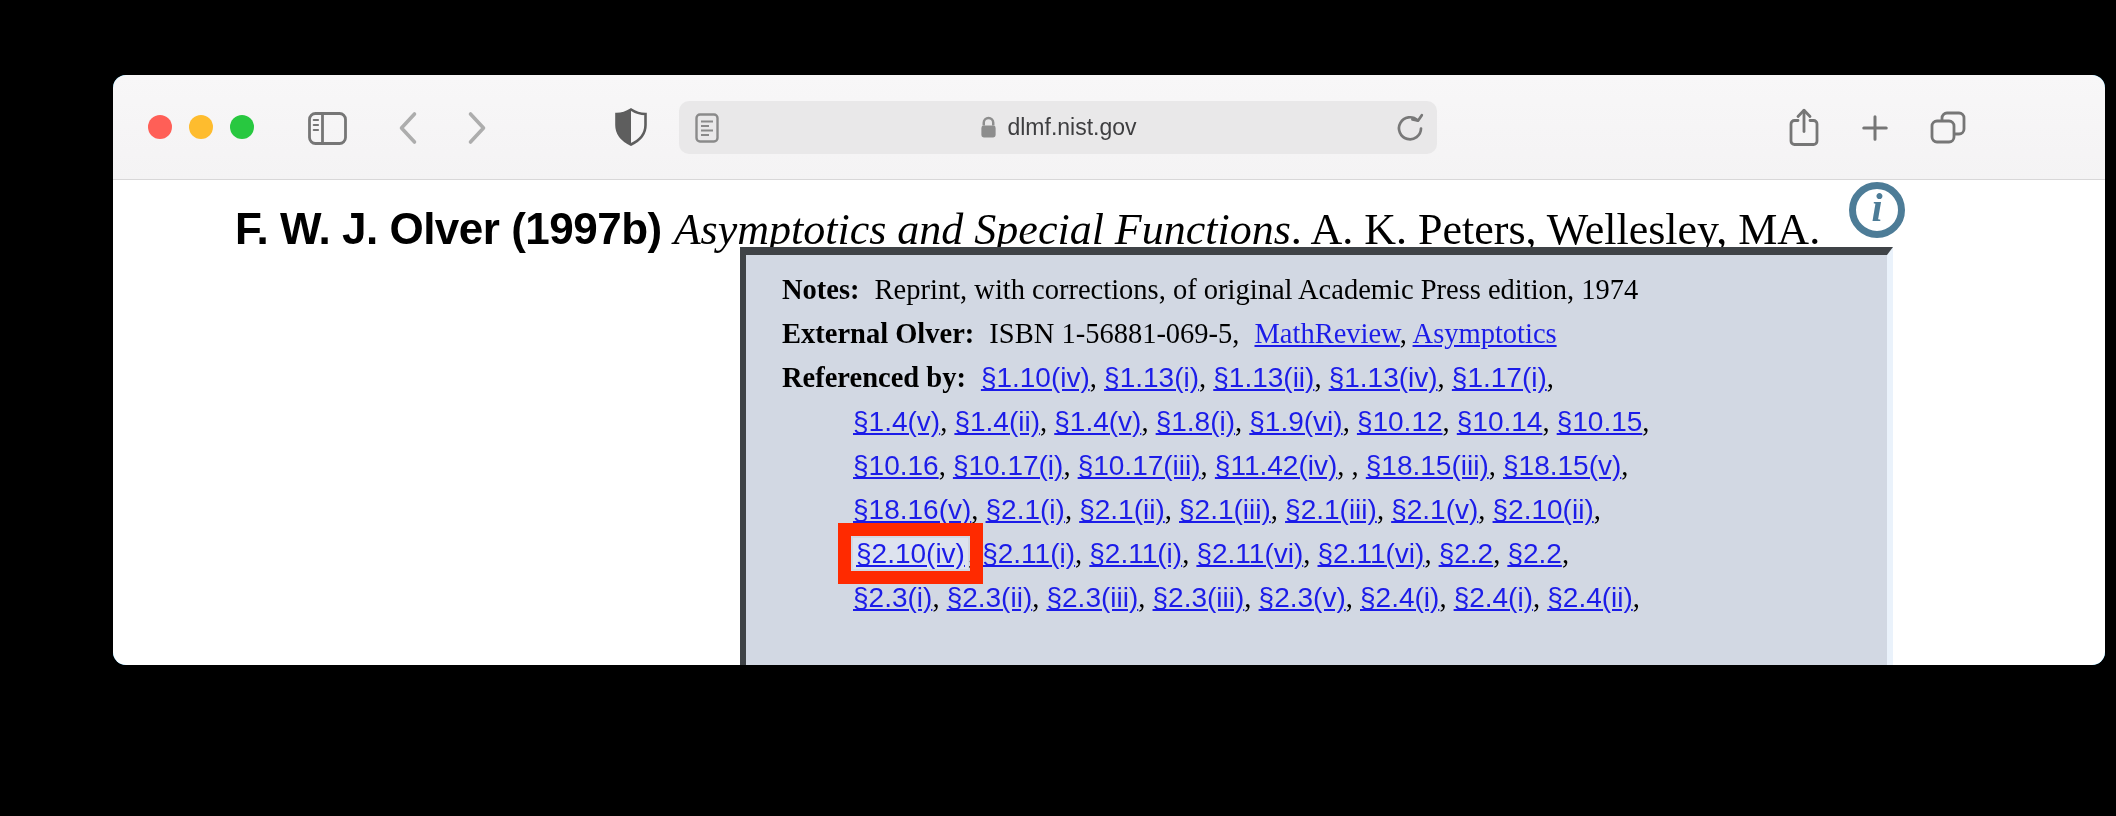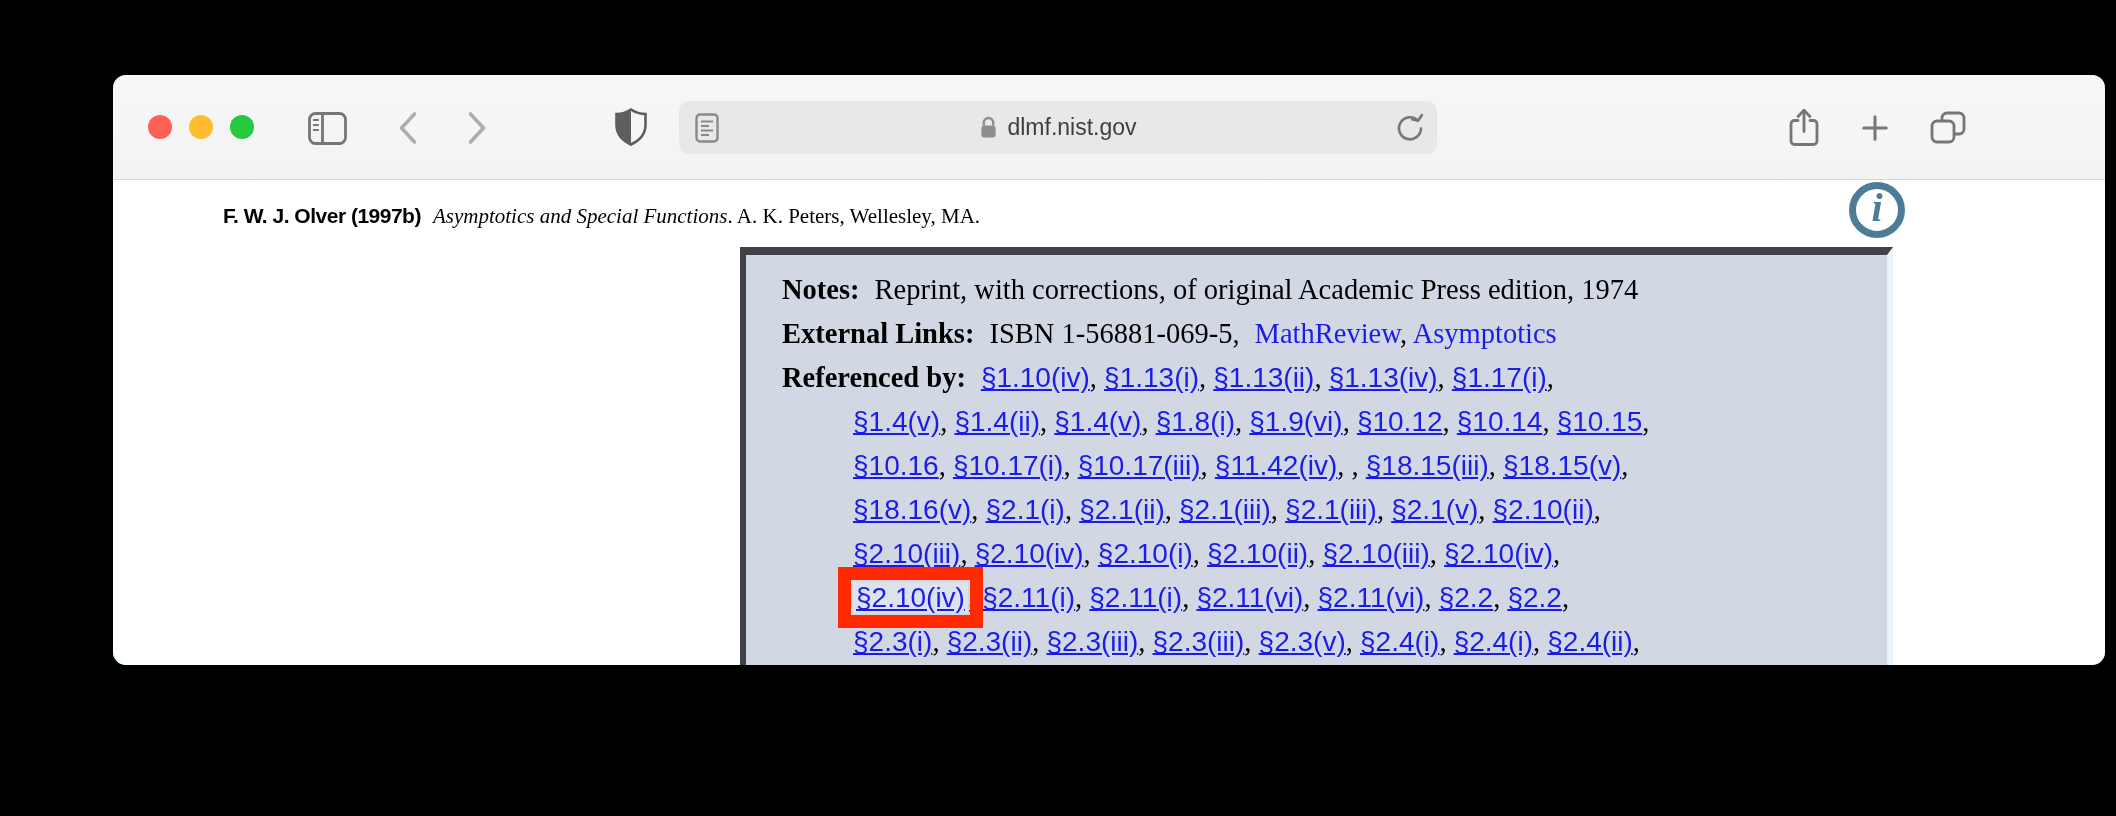--- a/index.html
+++ b/index.html
@@ -22,22 +22,22 @@
   .tl-yellow{left:76px;background:var(--tl-yellow);}
   .tl-green{left:117px;background:var(--tl-green);}
   .tbicon{position:absolute;display:block;}
   .urlbar{position:absolute;left:566px;top:26px;width:758px;height:53px;
           background:#e9e8e9;border-radius:10px;}
   .urlcenter{position:absolute;left:0;right:0;top:0;bottom:0;display:flex;
              align-items:center;justify-content:center;gap:9px;
              font-family:"Liberation Sans",sans-serif;font-size:23px;color:#3e3e40;}
   
   .content{position:relative;height:485px;background:#fff;}
-  .heading{position:absolute;left:110px;top:24px;white-space:nowrap;
-           font-size:21px;color:#000;line-height:1.15;}
+  .heading{position:absolute;left:122px;top:24px;white-space:nowrap;
+           font-size:44px;color:#000;line-height:1.15;}
   .h-author{font-family:"Liberation Sans",sans-serif;font-weight:bold;
             letter-spacing:-.5px;margin-right:12px;}
   .h-title{font-family:"Liberation Serif",serif;font-style:italic;}
   .h-tail{font-family:"Liberation Serif",serif;}
   .infoicon{position:absolute;left:1736px;top:2px;width:56px;height:56px;
             box-sizing:border-box;border:7px solid var(--info-blue);border-radius:50%;
             display:flex;align-items:center;justify-content:center;background:#fff;z-index:8;}
   .infoicon .ichar{font-family:"Liberation Serif",serif;font-weight:bold;font-style:italic;
                    font-size:40px;color:var(--info-blue);transform:translateY(-3px);}
   .popup{position:absolute;left:627px;top:67px;width:1153px;height:418px;
@@ -45,21 +45,21 @@
          border-top:8px solid var(--popup-dark);border-left:6px solid var(--popup-dark);
          border-right:6px solid var(--popup-light);
          padding:13px 8px 0 36px;overflow:hidden;z-index:5;}
   .pline{font-size:28.5px;line-height:44px;white-space:nowrap;color:#000;}
   .pline .lbl{font-weight:bold;margin-right:15px;}
   .pline .pretext{margin-right:15px;}
   .indent{padding-left:71px;}
   a.ref{font-family:"Liberation Sans",sans-serif;font-size:28px;
         color:var(--link-blue);text-decoration:underline;cursor:pointer;}
   a.ext{font-family:"Liberation Serif",serif;color:var(--link-blue);
-        cursor:pointer;}
+        text-decoration:underline;cursor:pointer;}
   .sep{color:#000;}
   .redbox{outline:13px solid var(--hl-red);outline-offset:2px;background:var(--hl-inner);
           position:relative;z-index:3;padding:0 3px;}
 </style>
 </head>
 <body>
 
 <div class="window">
 
   <div class="toolbar">
@@ -128,27 +128,26 @@
 
     <div class="infoicon">
       <span class="ichar">i</span>
     </div>
 
     <div class="popup">
       <div class="pline">
         <span class="lbl">Notes:</span><span>Reprint, with corrections, of original Academic Press edition, 1974</span>
       </div>
       <div class="pline">
-        <span class="lbl">External Links:</span><span class="pretext">ISBN 1-56881-069-5,</span><span><a class="ext">MathReview</a><span class="sep">, </span><a class="ext">Asymptotics</a></span>
+        <span class="lbl">External Olver:</span><span class="pretext">ISBN 1-56881-069-5,</span><span><a class="ext">MathReview</a><span class="sep">, </span><a class="ext">Asymptotics</a></span>
       </div>
       <div class="pline">
         <span class="lbl">Referenced by:</span><span><a class="ref">§1.10(iv)</a><span class="sep">, </span><a class="ref">§1.13(i)</a><span class="sep">, </span><a class="ref">§1.13(ii)</a><span class="sep">, </span><a class="ref">§1.13(iv)</a><span class="sep">, </span><a class="ref">§1.17(i)</a><span class="sep">, </span></span>
       </div>
       <div class="pline indent"><a class="ref">§1.4(v)</a><span class="sep">, </span><a class="ref">§1.4(ii)</a><span class="sep">, </span><a class="ref">§1.4(v)</a><span class="sep">, </span><a class="ref">§1.8(i)</a><span class="sep">, </span><a class="ref">§1.9(vi)</a><span class="sep">, </span><a class="ref">§10.12</a><span class="sep">, </span><a class="ref">§10.14</a><span class="sep">, </span><a class="ref">§10.15</a><span class="sep">, </span></div>
       <div class="pline indent"><a class="ref">§10.16</a><span class="sep">, </span><a class="ref">§10.17(i)</a><span class="sep">, </span><a class="ref">§10.17(iii)</a><span class="sep">, </span><a class="ref">§11.42(iv)</a><span class="sep">, </span><span class="sep">, </span><a class="ref">§18.15(iii)</a><span class="sep">, </span><a class="ref">§18.15(v)</a><span class="sep">, </span></div>
       <div class="pline indent"><a class="ref">§18.16(v)</a><span class="sep">, </span><a class="ref">§2.1(i)</a><span class="sep">, </span><a class="ref">§2.1(ii)</a><span class="sep">, </span><a class="ref">§2.1(iii)</a><span class="sep">, </span><a class="ref">§2.1(iii)</a><span class="sep">, </span><a class="ref">§2.1(v)</a><span class="sep">, </span><a class="ref">§2.10(ii)</a><span class="sep">, </span></div>
-      <div class="pline indent"><a class="ref">§2.10(iii)</a><span class="sep">, </span><a class="ref">§2.10(iv)</a><span class="sep">, </span><a class="ref">§2.10(i)</a><span class="sep">, </span><a class="ref">§2.10(ii)</a><span class="sep">, </span><a class="ref">§2.10(iii)</a><span class="sep">, </span><a class="ref">§2.10(iv)</a><span class="sep">, </span></div>
       <div class="pline indent"><span class="redbox"><a class="ref">§2.10(iv)</a></span><span class="sep">, </span><a class="ref">§2.11(i)</a><span class="sep">, </span><a class="ref">§2.11(i)</a><span class="sep">, </span><a class="ref">§2.11(vi)</a><span class="sep">, </span><a class="ref">§2.11(vi)</a><span class="sep">, </span><a class="ref">§2.2</a><span class="sep">, </span><a class="ref">§2.2</a><span class="sep">, </span></div>
       <div class="pline indent"><a class="ref">§2.3(i)</a><span class="sep">, </span><a class="ref">§2.3(ii)</a><span class="sep">, </span><a class="ref">§2.3(iii)</a><span class="sep">, </span><a class="ref">§2.3(iii)</a><span class="sep">, </span><a class="ref">§2.3(v)</a><span class="sep">, </span><a class="ref">§2.4(i)</a><span class="sep">, </span><a class="ref">§2.4(i)</a><span class="sep">, </span><a class="ref">§2.4(ii)</a><span class="sep">, </span></div>
     </div>
 
   </div>
 </div>
 
 </body></html>

